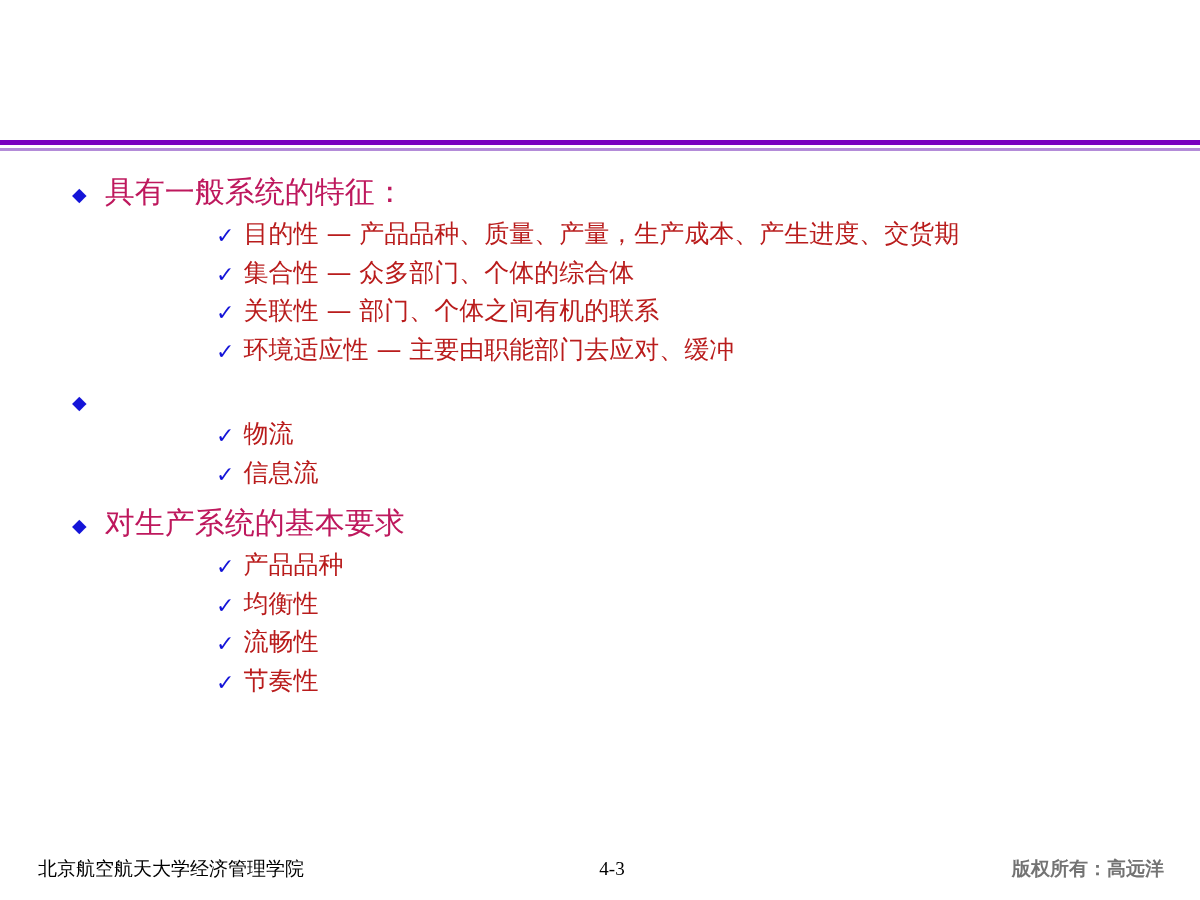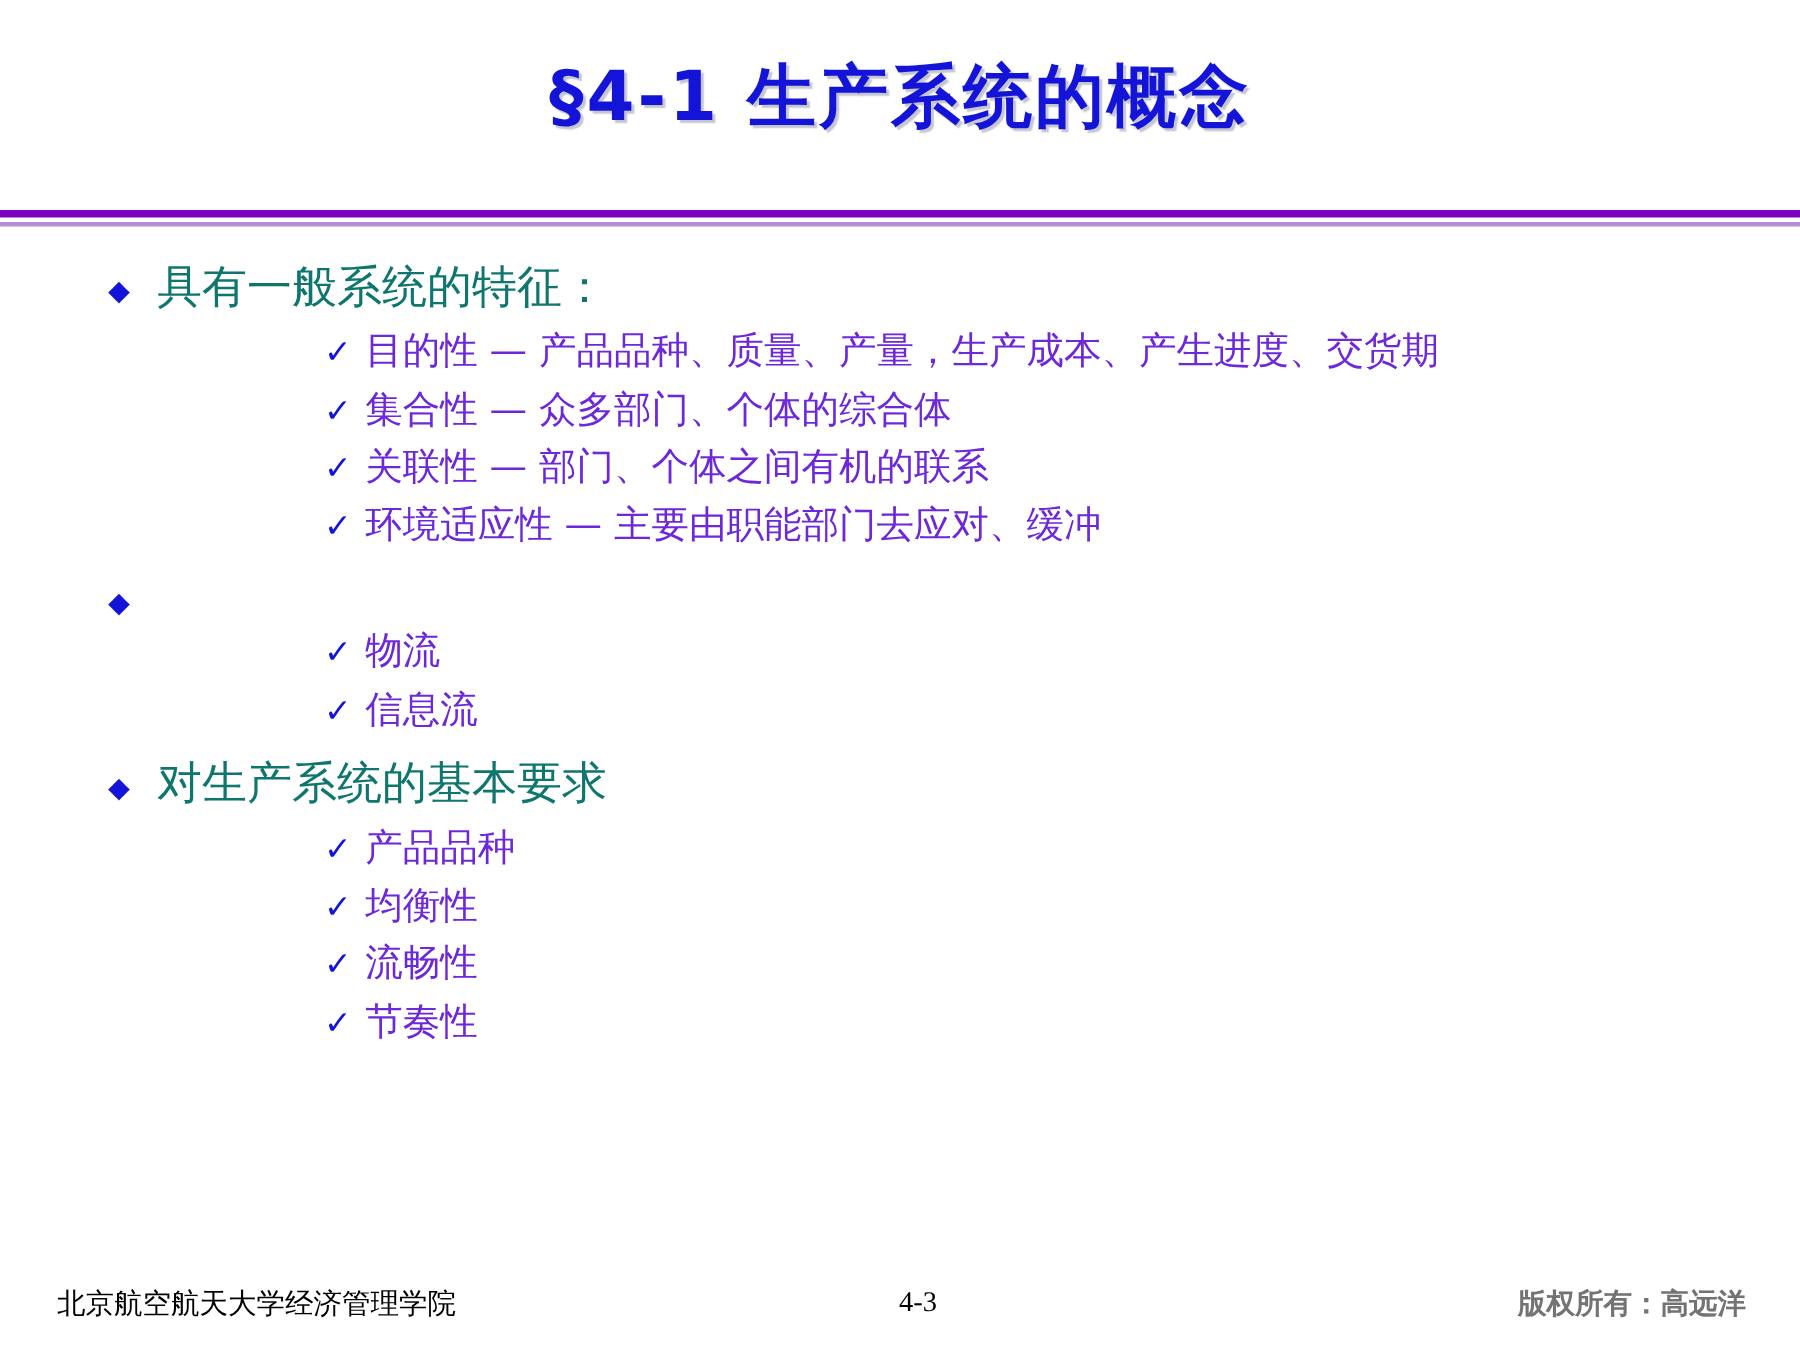--- a/index.html
+++ b/index.html
@@ -76,21 +76,21 @@
     color: #1414d8;
     font-size: 19px;
     line-height: 1;
     margin-right: 18px;
     margin-top: 13px;
     flex: 0 0 auto;
   }
   .lvl1 .text {
     font-family: "DejaVu Sans", "Liberation Sans", sans-serif;
     font-size: 30px;
-    color: #0f766e;
+    color: #be185d;
     line-height: 1.34;
     white-space: nowrap;
   }
 
   .lvl2 {
     display: flex;
     align-items: flex-start;
     padding-left: 216px;
     margin: 0 0 3px 0;
   }
@@ -99,21 +99,21 @@
     font-size: 22px;
     line-height: 1;
     margin-right: 9px;
     margin-top: 9px;
     flex: 0 0 auto;
     font-family: "DejaVu Sans", "Liberation Sans", sans-serif;
   }
   .lvl2 .text {
     font-family: "DejaVu Sans", "Liberation Sans", sans-serif;
     font-size: 25px;
-    color: #6d28d9;
+    color: #b91c1c;
     line-height: 1.42;
     white-space: nowrap;
   }
 
   .gap-sm { height: 10px; }
 
   
   .footer {
     position: absolute;
     left: 0;
@@ -151,23 +151,20 @@
     font-weight: bold;
     color: #737373;
     white-space: nowrap;
   }
 </style>
 </head>
 <body>
 
 <div class="slide">
 
-  <div class="title-area">
-    <span class="slide-title">§4-1  生产系统的概念</span>
-  </div>
 
   <div class="divider top"></div>
   <div class="divider bottom"></div>
 
   <div class="content">
 
     <div class="lvl1">
       <span class="bullet">◆</span>
       <span class="text">具有一般系统的特征：</span>
     </div>

